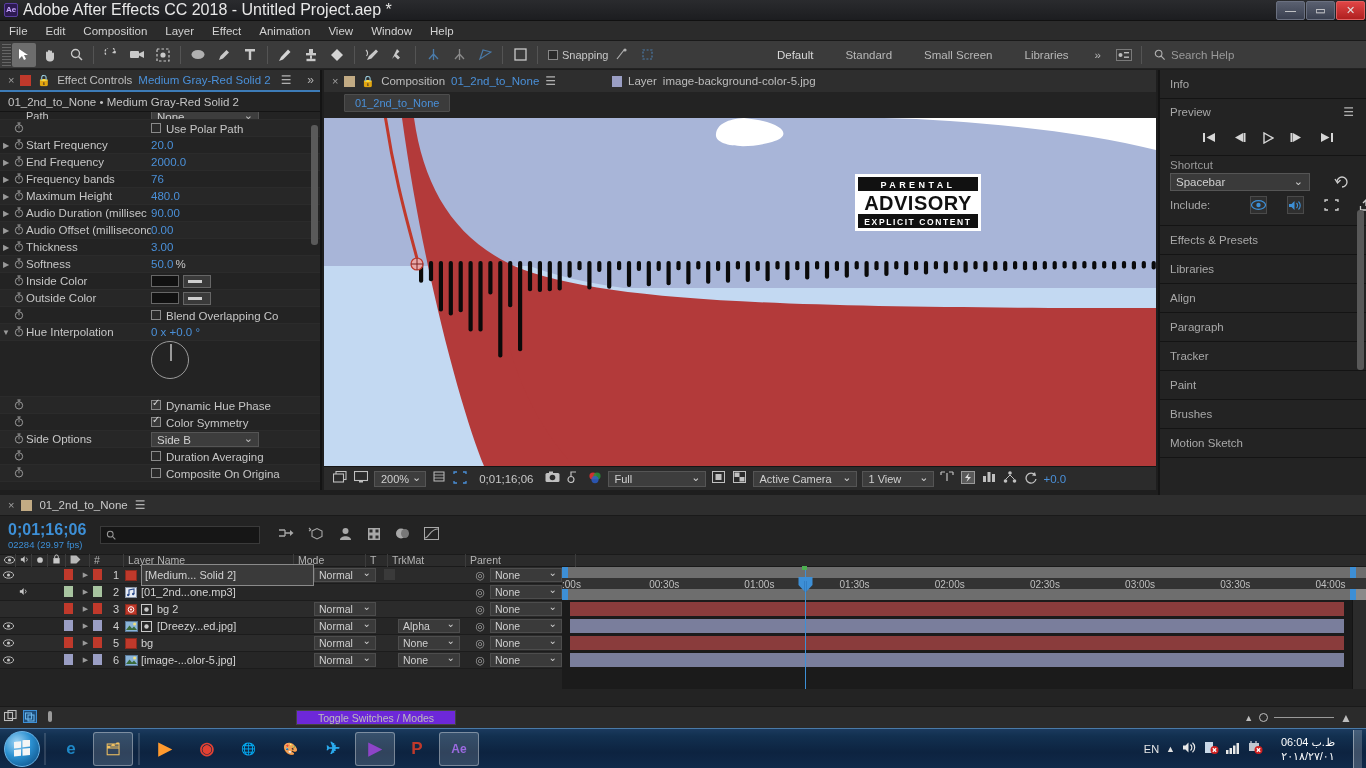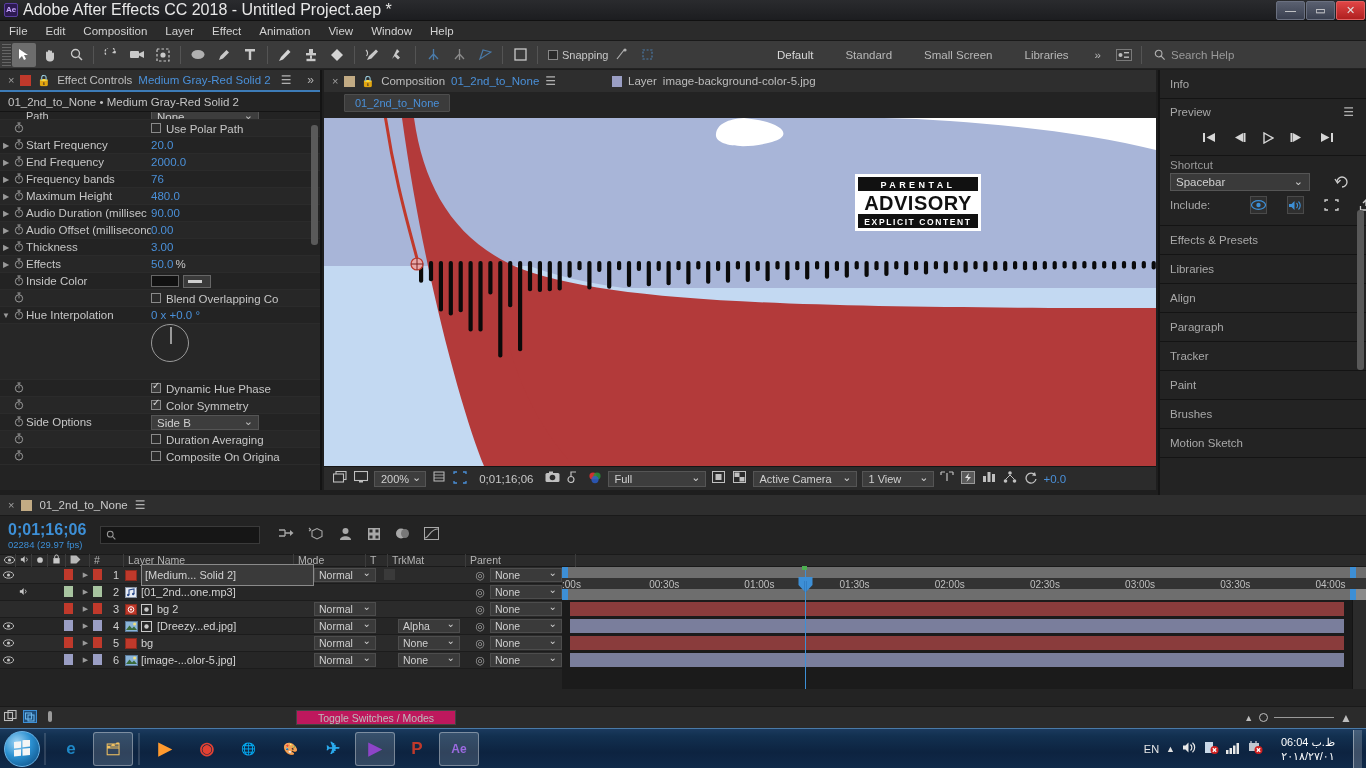--- a/index.html
+++ b/index.html
@@ -276,21 +276,21 @@
   .rl { position:absolute; top:1px; font-size:10px; color:#c0c0c0; }
   .rtick { position:absolute; top:15px; width:1px; height:6px; background:#8a8a8a; }
   .workbar { position:absolute; left:0; top:22px; width:804px; height:11px; background:#6e6e6e; }
 
   .tl-footer {
     position:absolute; left:0; bottom:0; width:1366px; height:22px;
     background:#2b2b2b; display:flex; align-items:center; border-top:1px solid #1a1a1a;
   }
   .tf-ico { width:20px; text-align:center; color:#bdbdbd; font-size:12px; }
   .toggle-switches {
-    margin-left:236px; width:160px; height:15px; background:#be185d;
+    margin-left:236px; width:160px; height:15px; background:#6d28d9;
     border:1px solid #434343; text-align:center; font-size:10.5px;
     color:#bcbcbc; line-height:14px;
   }
   .zoom-slider { margin-left:160px; display:flex; align-items:center; gap:6px; }
   .zs-line { width:60px; height:1px; background:#9a9a9a; }
   .zs-knob { width:9px; height:9px; border:1.5px solid #c0c0c0; border-radius:50%; }
 
   
   .taskbar {
     position:absolute; left:0; bottom:0; width:1366px; height:40px;
@@ -589,31 +589,41 @@
           <span class="pname">Thickness</span>
           <span class="pval">3.00</span>
         </div>
         <div class="fx-row">
           <span class="tw">▶</span>
           <span class="sw"><svg width="10" height="11" viewBox="0 0 11 12">
               <circle cx="5.5" cy="7" r="4" fill="none" stroke="#9a9a9a" stroke-width="1.1"></circle>
               <path d="M5.5 3.2 V1 M3.7 1 H7.3" stroke="#9a9a9a" stroke-width="1.1" fill="none"></path>
               <path d="M5.5 7 V4.4" stroke="#9a9a9a" stroke-width="1"></path>
             </svg></span>
-          <span class="pname">Effects</span>
+          <span class="pname">Softness</span>
           <span class="pval">50.0<span class="unit">%</span></span>
         </div>
         <div class="fx-row">
           <span class="tw"></span>
           <span class="sw"><svg width="10" height="11" viewBox="0 0 11 12">
               <circle cx="5.5" cy="7" r="4" fill="none" stroke="#9a9a9a" stroke-width="1.1"></circle>
               <path d="M5.5 3.2 V1 M3.7 1 H7.3" stroke="#9a9a9a" stroke-width="1.1" fill="none"></path>
               <path d="M5.5 7 V4.4" stroke="#9a9a9a" stroke-width="1"></path>
             </svg></span>
           <span class="pname">Inside Color</span>
+          <span><span class="colorswatch"></span><span class="eyedrop"></span></span>
+        </div>
+        <div class="fx-row">
+          <span class="tw"></span>
+          <span class="sw"><svg width="10" height="11" viewBox="0 0 11 12">
+              <circle cx="5.5" cy="7" r="4" fill="none" stroke="#9a9a9a" stroke-width="1.1"></circle>
+              <path d="M5.5 3.2 V1 M3.7 1 H7.3" stroke="#9a9a9a" stroke-width="1.1" fill="none"></path>
+              <path d="M5.5 7 V4.4" stroke="#9a9a9a" stroke-width="1"></path>
+            </svg></span>
+          <span class="pname">Outside Color</span>
           <span><span class="colorswatch"></span><span class="eyedrop"></span></span>
         </div>
         <div class="fx-row">
           <span class="tw"></span>
           <span class="sw"><svg width="10" height="11" viewBox="0 0 11 12">
               <circle cx="5.5" cy="7" r="4" fill="none" stroke="#9a9a9a" stroke-width="1.1"></circle>
               <path d="M5.5 3.2 V1 M3.7 1 H7.3" stroke="#9a9a9a" stroke-width="1.1" fill="none"></path>
               <path d="M5.5 7 V4.4" stroke="#9a9a9a" stroke-width="1"></path>
             </svg></span>
           <span class="pname"></span>

